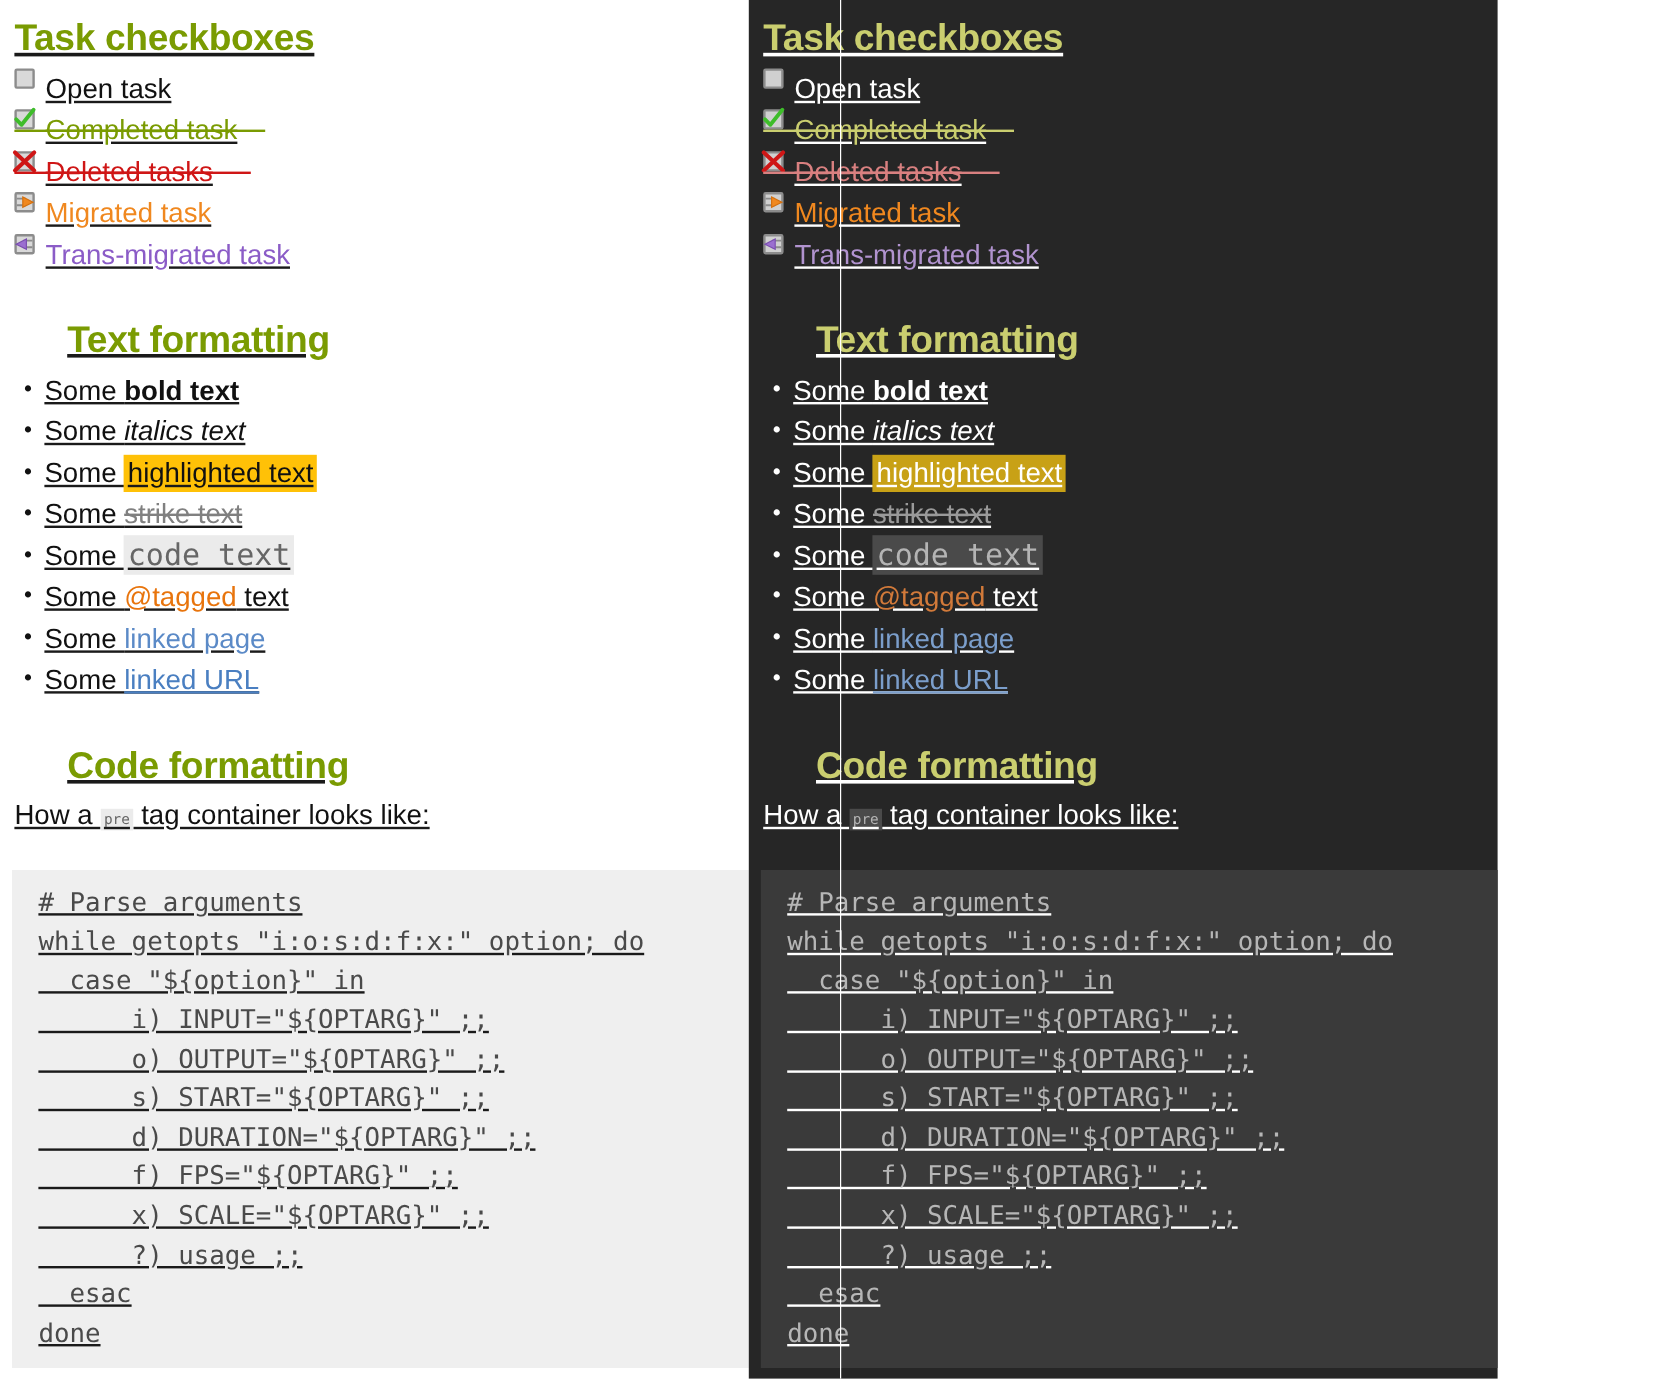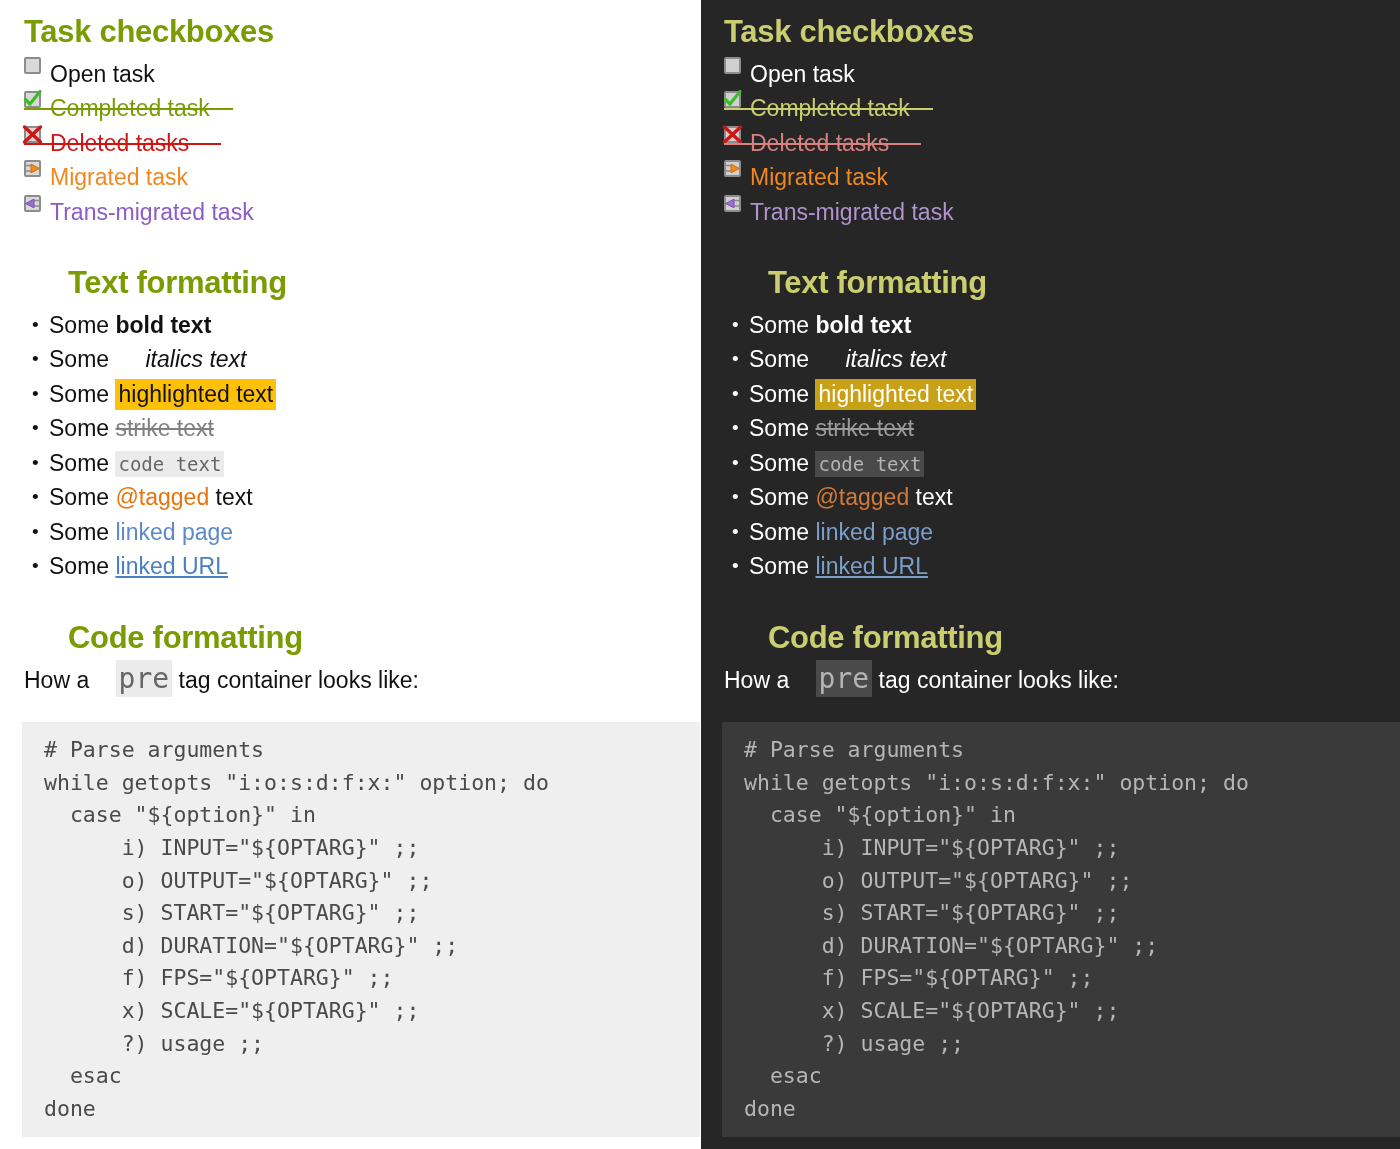--- a/index.html
+++ b/index.html
@@ -8,24 +8,25 @@
     width: 1400px; height: 1149px;
     overflow: hidden;
     font-family: "Liberation Sans", sans-serif;
   }
   .stage {
     width: 1400px; height: 1149px;
     display: flex;
     position: relative;
   }
   .panel {
-    width: 700px; height: 1149px;
-    padding: 14px 0 0 12px;
+    width: 624px; height: 1149px;
+    padding: 14px 0 0 0;
     position: relative;
     overflow: hidden;
+    text-decoration: underline;
   }
   .panel.light { background: #ffffff; color: #1a1a1a; }
   .panel.dark  { background: #262626; color: #ffffff; }
 
   .inner { padding-left: 12px; padding-right: 12px; }
 
   
   h2.section-head {
     font-size: 31px;
     font-weight: bold;
@@ -100,30 +101,30 @@
     content: "\2022";
     position: absolute; left: 0; top: 0;
     font-size: 19px;
   }
   .light ul.fmt li { color: #111111; }
   .light ul.fmt li::before { color: #111111; }
   .dark  ul.fmt li { color: #ffffff; }
   .dark  ul.fmt li::before { color: #ffffff; }
 
   .b { font-weight: bold; }
-  .i { font-style: italic; margin-left: 30px; }
+  .i { font-style: italic; }
   .hl { padding: 2px 3px 3px 3px; }
   .light .hl { background: #ffc107; color: #111111; }
   .dark  .hl { background: #c8a116; color: #ffffff; }
   .st { text-decoration: line-through; }
   .light .st { color: #808080; text-decoration-color: #808080; }
   .dark  .st { color: #9a9a9a; text-decoration-color: #9a9a9a; }
   .ct {
     font-family: "DejaVu Sans Mono", monospace;
-    font-size: 19px;
+    font-size: 25px;
     padding: 2px 3px;
   }
   .light .ct { background: #ebebeb; color: #666666; }
   .dark  .ct { background: #4a4a4a; color: #b4b4b4; }
   .tg { }
   .light .tg { color: #e8740c; }
   .dark  .tg { color: #d27a3a; }
   .lp { }
   .light .lp { color: #5b8ac7; }
   .dark  .lp { color: #7b9ecb; }
@@ -135,23 +136,22 @@
   p.lede {
     font-size: 23px;
     line-height: 34px;
     margin: 0;
     white-space: nowrap;
   }
   .light p.lede { color: #111111; }
   .dark  p.lede { color: #ffffff; }
   .inlinepre {
     font-family: "DejaVu Sans Mono", monospace;
-    font-size: 28px;
+    font-size: 12px;
     padding: 2px 3px;
-    margin-left: 20px;
   }
   .light .inlinepre { background: #ebebeb; color: #666666; }
   .dark  .inlinepre { background: #4a4a4a; color: #b4b4b4; }
 
   pre.codeblock {
     font-family: "DejaVu Sans Mono", monospace;
     font-size: 21.5px;
     line-height: 32.6px;
     margin: 25px 0 0 0;
     padding: 12px 0 12px 22px;

